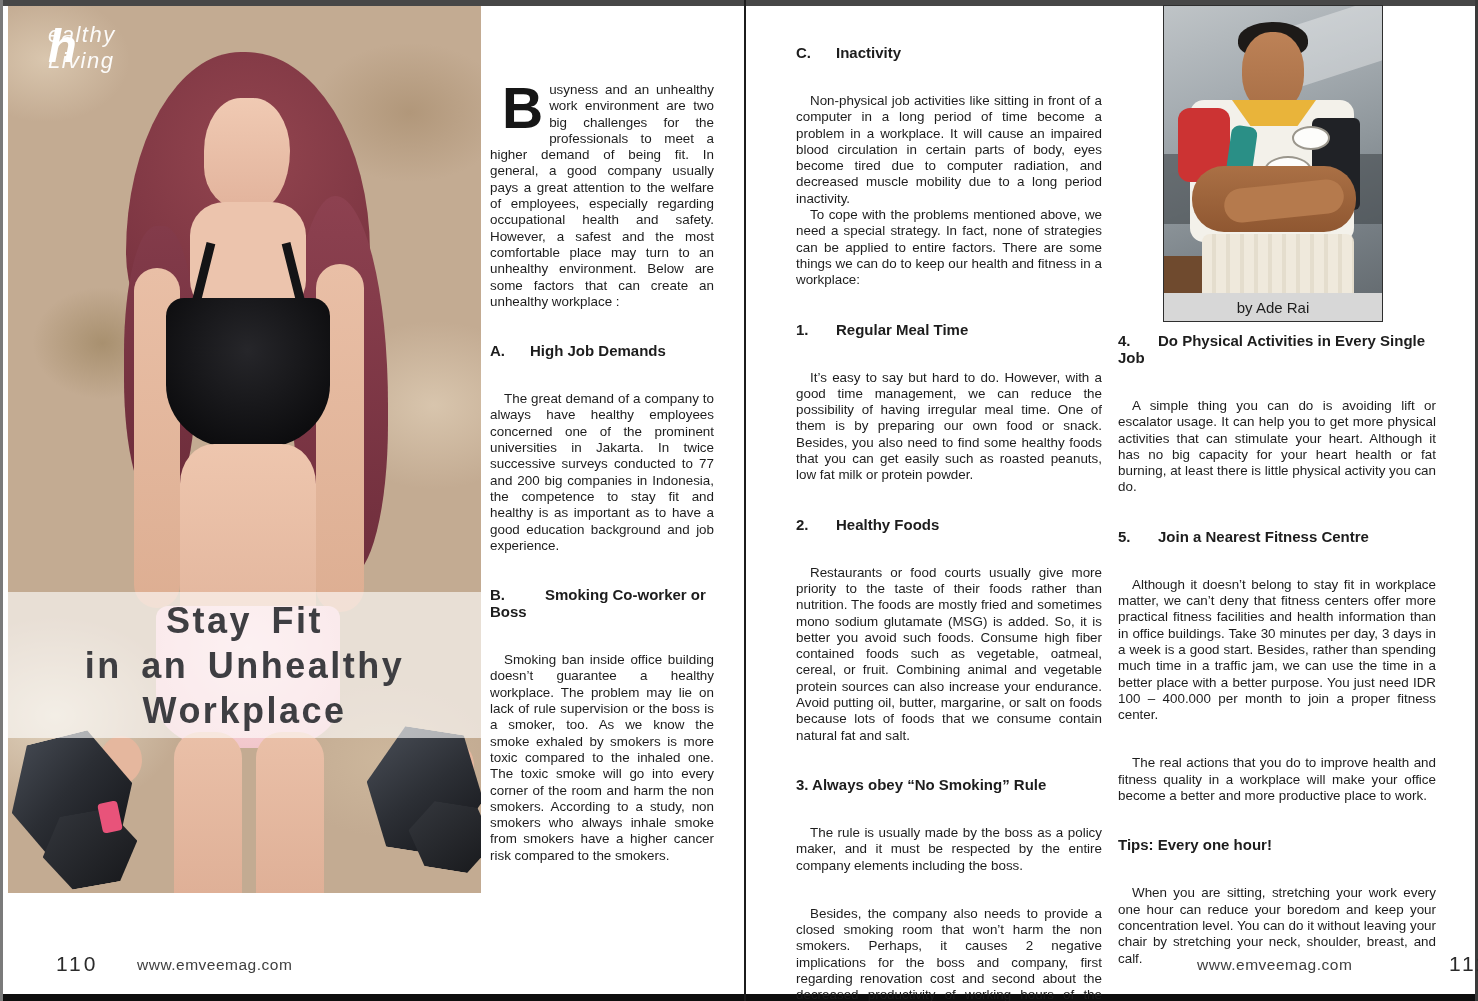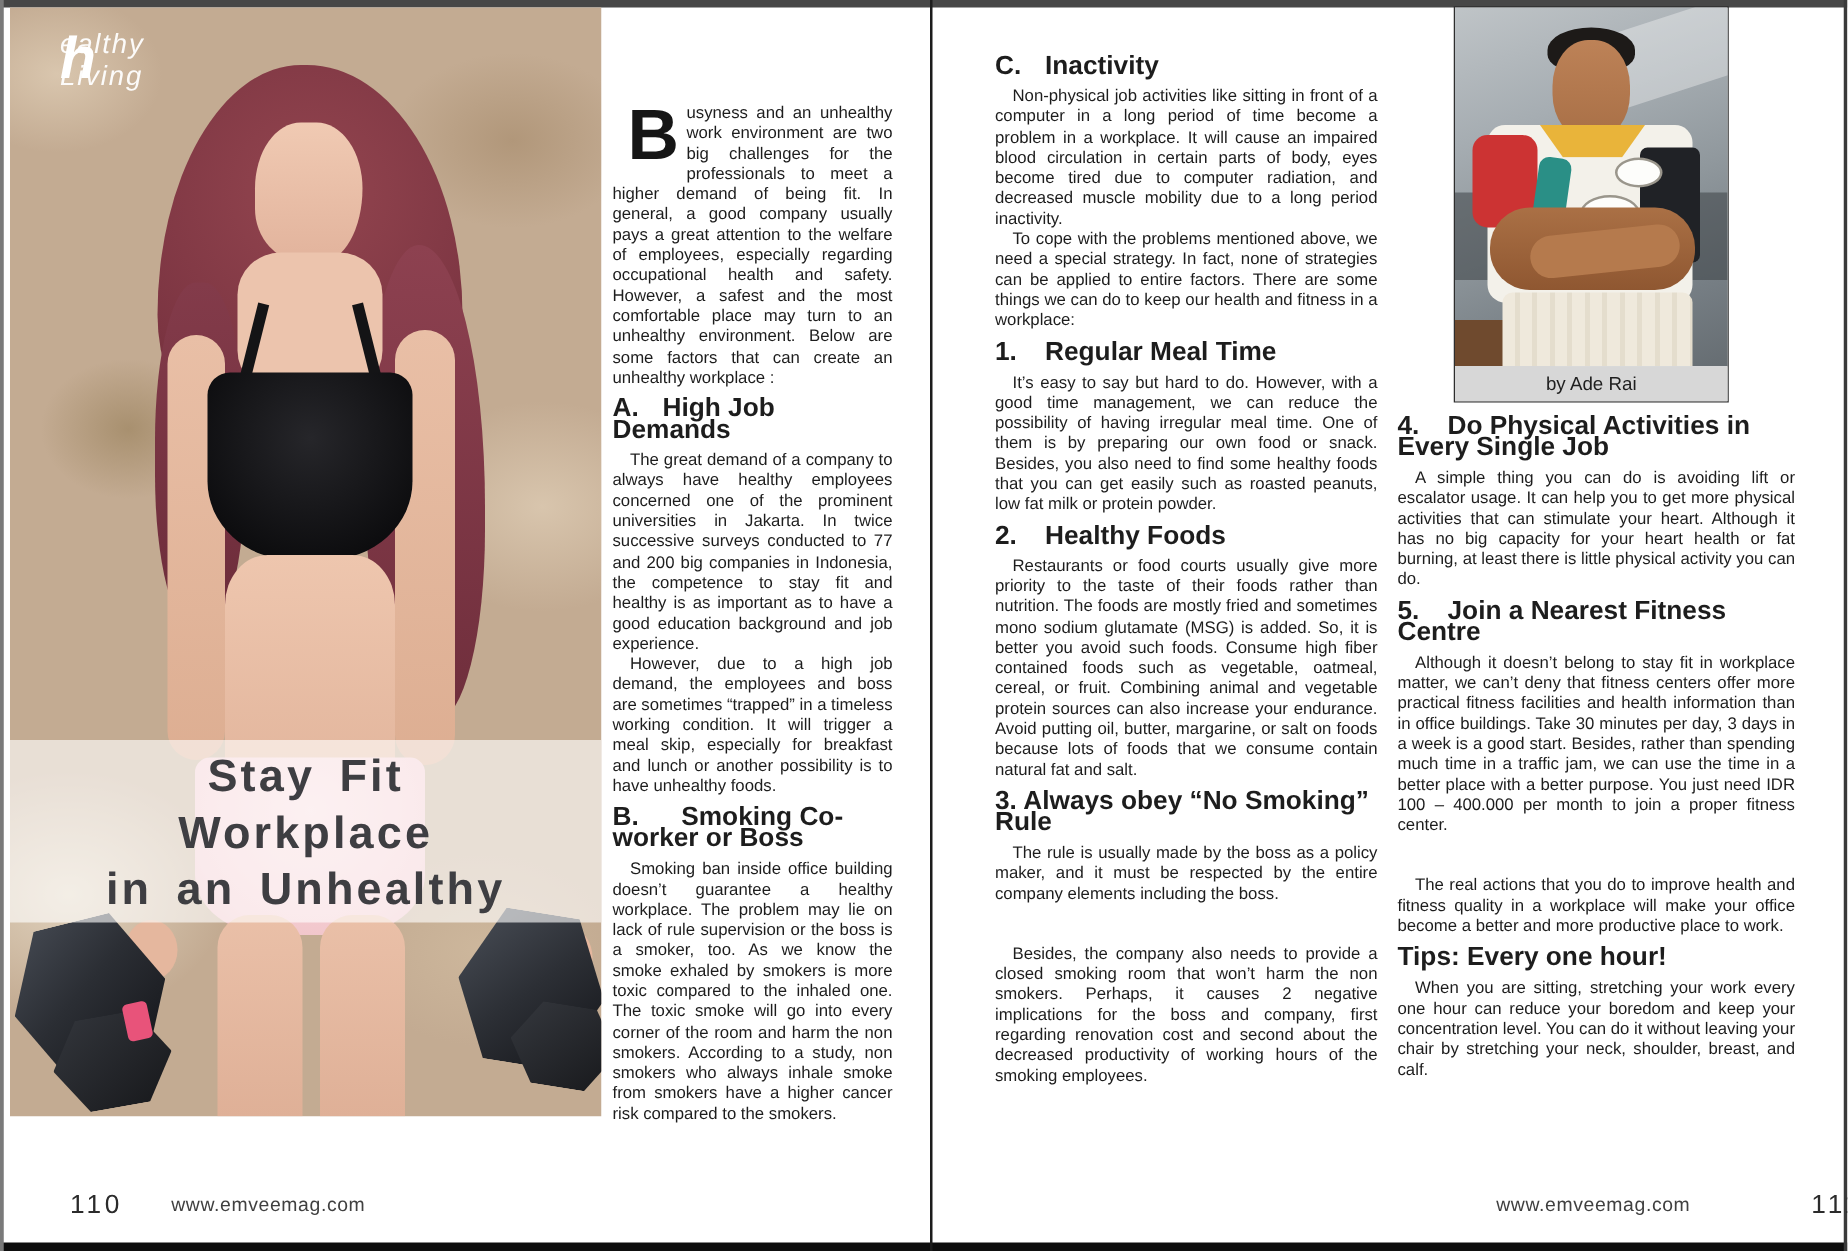--- a/index.html
+++ b/index.html
@@ -73,21 +73,21 @@
   .weburl.r{left:1197px;top:956px;}
 
   
   .col{position:absolute;text-align:justify;font-size:13.4px;line-height:16.3px;color:#1d1d1d;}
   .col-mid{left:490px;top:82px;width:224px;}
   .col-r1{left:796px;top:44px;width:306px;}
   .col-r2{left:1118px;top:332px;width:318px;}
   .col p{margin:0;text-indent:14px;}
   .col p.noindent{text-indent:0;}
   .col p.gap{margin-top:32px;}
-  .headline{font-weight:700;font-size:21px;line-height:17px;margin:8px 0;text-align:left;text-indent:0;}
+  .headline{font-weight:700;font-size:15px;line-height:17px;margin:32px 0;text-align:left;text-indent:0;}
   .headline .lbl{display:inline-block;width:40px;}
   .headline .lbl.wide{width:55px;}
   .headline.first{margin-top:0;}
   .dropcap{float:left;font-size:57px;line-height:46px;font-weight:600;margin:3px 6px 0 12px;color:#161616;}
 
   
   .rphoto-block{position:absolute;left:1163px;top:5px;width:218px;border:1px solid #2e2e2e;}
   .rphoto{position:relative;width:100%;height:287px;overflow:hidden;
     background:linear-gradient(160deg,#bfc4c7 0%,#a6adb2 30%,#8f979c 55%,#767e84 80%,#666d72 100%);}
   .rphoto *{position:absolute;}
@@ -143,35 +143,34 @@
     <div class="hex db-r1"></div>
     <div class="hex db-r2"></div>
 
     <div class="mag-header">
       <span class="hh">h</span>
         <span class="hr">ealthy Living</span>
     </div>
 
     <div class="title-band">
       <div>Stay Fit</div>
+      <div>in an Unhealthy</div>
       <div>Workplace</div>
-      <div>in an Unhealthy</div>
     </div>
   </figure>
 
 
   <div class="pagenum l">110</div>
   <div class="weburl l">www.emveemag.com</div>
 
   <div class="col col-mid">
     <p class="noindent"><span class="dropcap">B</span><span>usyness and an unhealthy work environment are two big challenges for the professionals to meet a higher demand of being fit. In general, a good company usually pays a great attention to the welfare of employees, especially regarding occupational health and safety. However, a safest and the most comfortable place may turn to an unhealthy environment. Below are some factors that can create an unhealthy workplace :</span></p>
 
     <div class="headline"><span class="lbl">A.</span><span>High Job Demands</span></div>
     <p>The great demand of a company to always have healthy employees concerned one of the prominent universities in Jakarta. In twice successive surveys conducted to 77 and 200 big companies in Indonesia, the competence to stay fit and healthy is as important as to have a good education background and job experience.</p>
-    <p>However, due to a high job demand, the employees and boss are sometimes “trapped” in a timeless working condition. It will trigger a meal skip, especially for breakfast and lunch or another possibility is to have unhealthy foods.</p>
 
     <div class="headline"><span class="lbl wide">B.</span><span>Smoking Co-worker or Boss</span></div>
     <p>Smoking ban inside office building doesn’t guarantee a healthy workplace. The problem may lie on lack of rule supervision or the boss is a smoker, too. As we know the smoke exhaled by smokers is more toxic compared to the inhaled one. The toxic smoke will go into every corner of the room and harm the non smokers. According to a study, non smokers who always inhale smoke from smokers have a higher cancer risk compared to the smokers.</p>
   </div>
 
   <div class="col col-r1">
     <div class="headline first"><span class="lbl">C.</span><span>Inactivity</span></div>
     <p>Non-physical job activities like sitting in front of a computer in a long period of time become a problem in a workplace. It will cause an impaired blood circulation in certain parts of body, eyes become tired due to computer radiation, and decreased muscle mobility due to a long period inactivity.</p>
     <p>To cope with the problems mentioned above, we need a special strategy. In fact, none of strategies can be applied to entire factors. There are some things we can do to keep our health and fitness in a workplace:</p>
 

